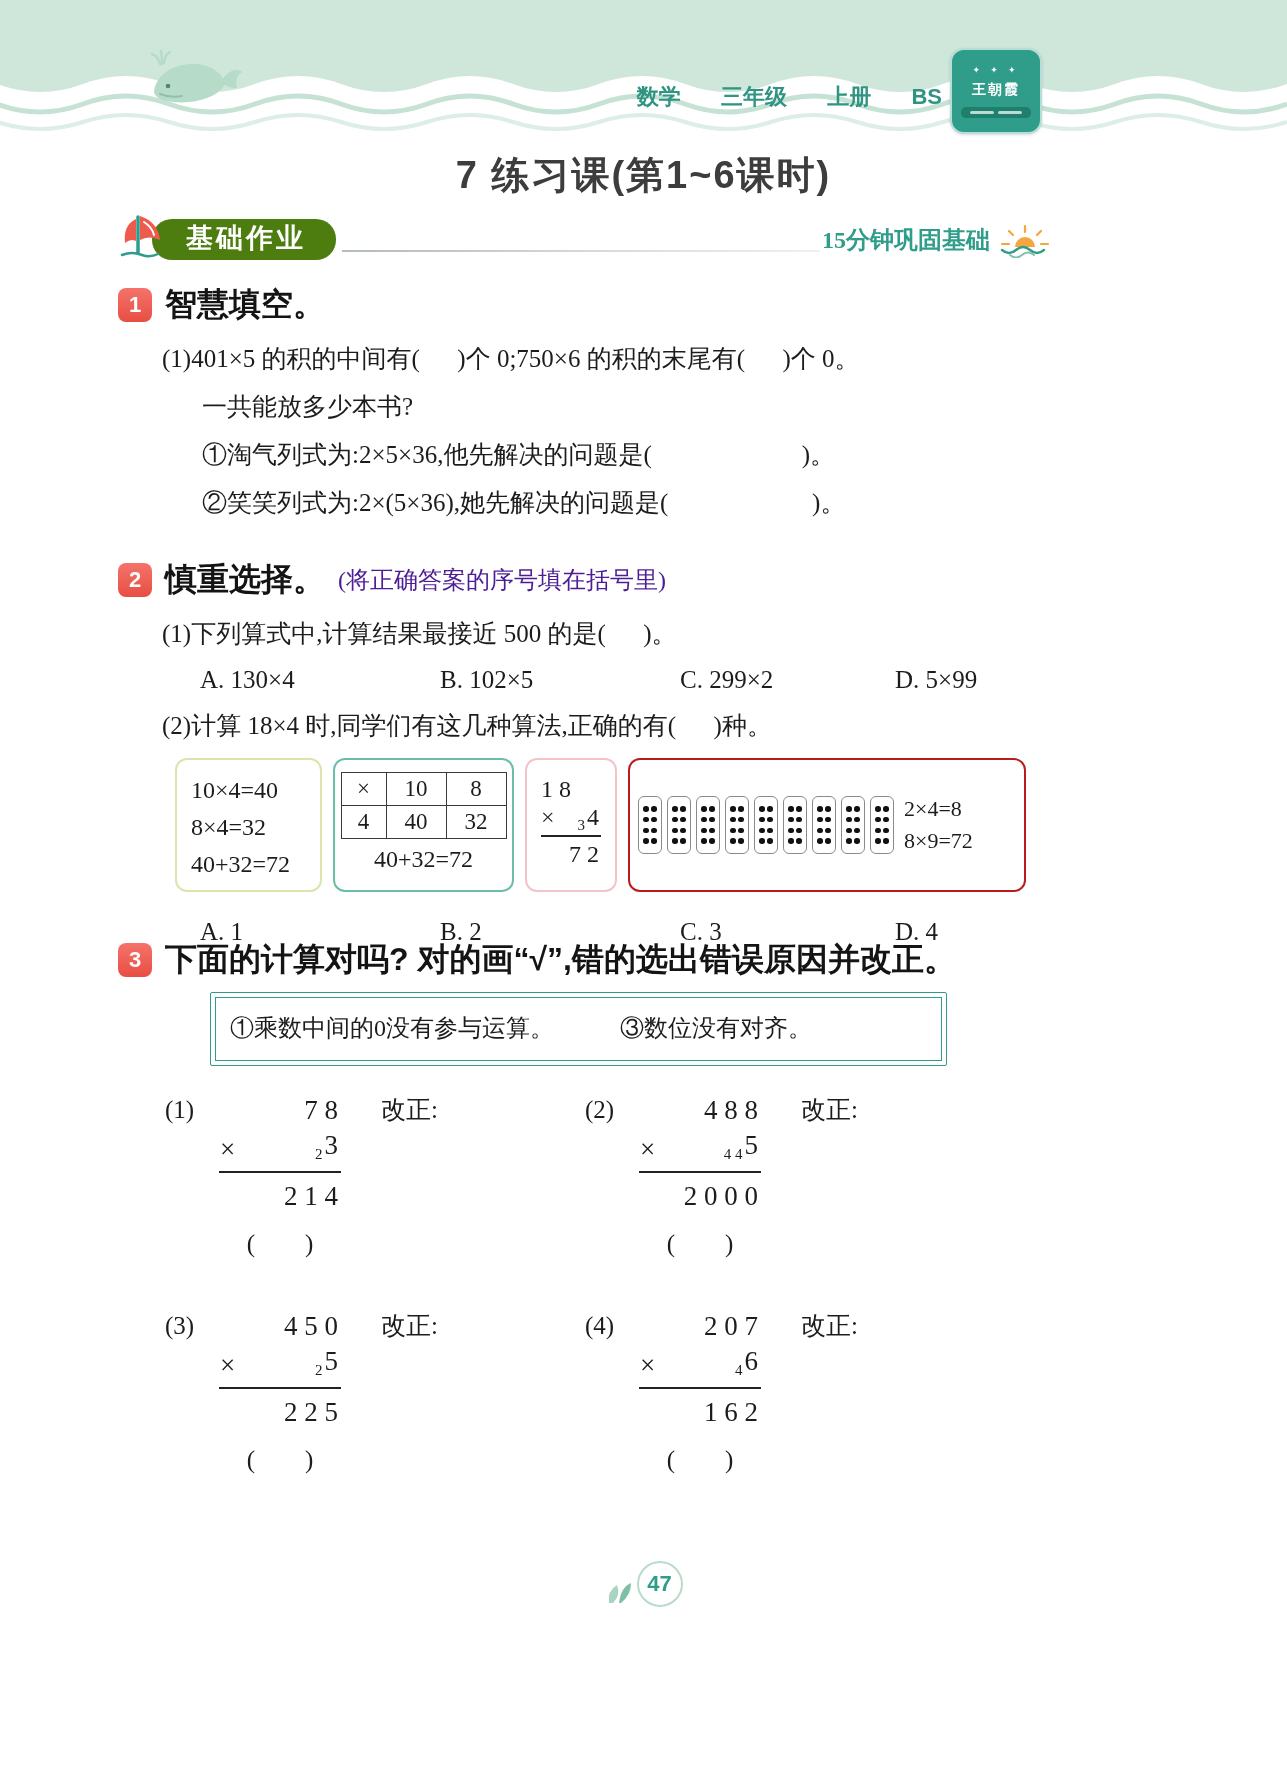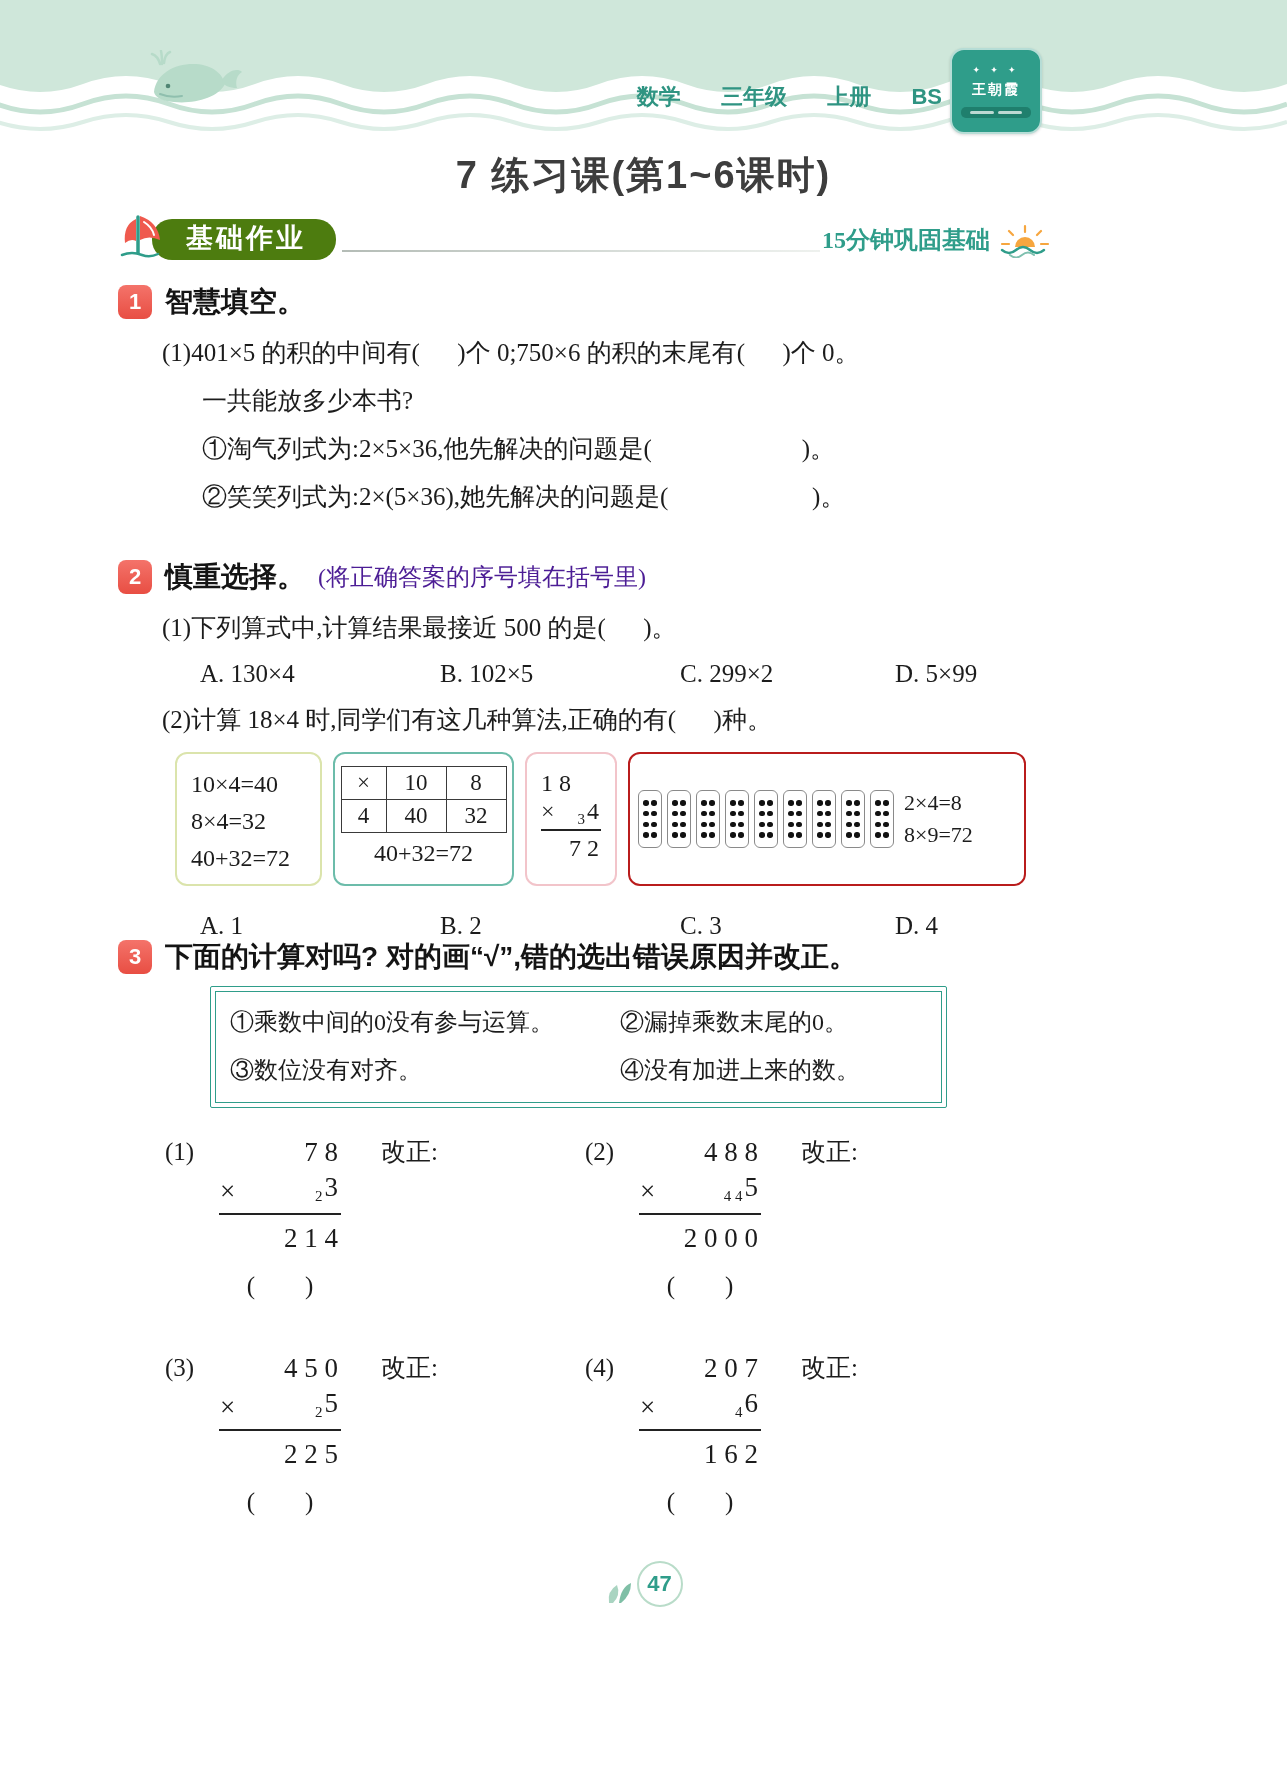--- a/index.html
+++ b/index.html
@@ -58,21 +58,21 @@
   
   .qblock { position:absolute; left:118px; width:1060px; }
   #q1 { top:283px; } #q2 { top:558px; } #q3 { top:938px; }
   .qhead { display:flex; align-items:center; gap:13px; margin-bottom:8px; }
   .qnum {
     width:34px; height:34px; background:linear-gradient(#f4736a,#e84e43);
     border-radius:8px; color:#fff; font-family:"Liberation Sans", sans-serif;
     font-weight:700; font-size:22px; display:flex; align-items:center; justify-content:center;
     flex:none;
   }
-  .qtitle { font-family:"Liberation Sans", sans-serif; font-weight:700; font-size:28px; color:#141414;text-align:center; }
+  .qtitle { font-family:"Liberation Sans", sans-serif; font-weight:700; font-size:32px; color:#141414;text-align:center; }
   .qnote { font-size:24px; color:#4c1d95; }
   .tline { font-size:25px; line-height:48px; padding-left:44px; white-space:pre-wrap; }
   .tline.indent { padding-left:84px; }
 
   .opts { display:flex; padding-left:82px; font-size:25px; line-height:44px; }
   .opts .opt { width:240px; white-space:pre; }
   .opts .opt:nth-child(3) { width:215px; }
 
   
   .methods { display:flex; gap:11px; margin:8px 0 0 57px; align-items:stretch; }
@@ -345,23 +345,21 @@
 
 <div class="qblock" id="q3">
   <div class="qhead">
     <span class="qnum">3</span>
     <span class="qtitle">下面的计算对吗? 对的画“√”,错的选出错误原因并改正。</span>
   </div>
 
   <div class="reason-outer">
     <div class="reason-inner">
       <span>①乘数中间的0没有参与运算。</span>
-      <span>②漏掉乘数末尾的0。</span>
       <span>③数位没有对齐。</span>
-      <span>④没有加进上来的数。</span>
     </div>
   </div>
 
   <div class="probs">
     <div class="prow">
       <div class="prob">
         <span class="plabel">(1)</span>
         <div class="vcalc">
           <div class="vtop">7 8</div>
           <div class="vmul">

